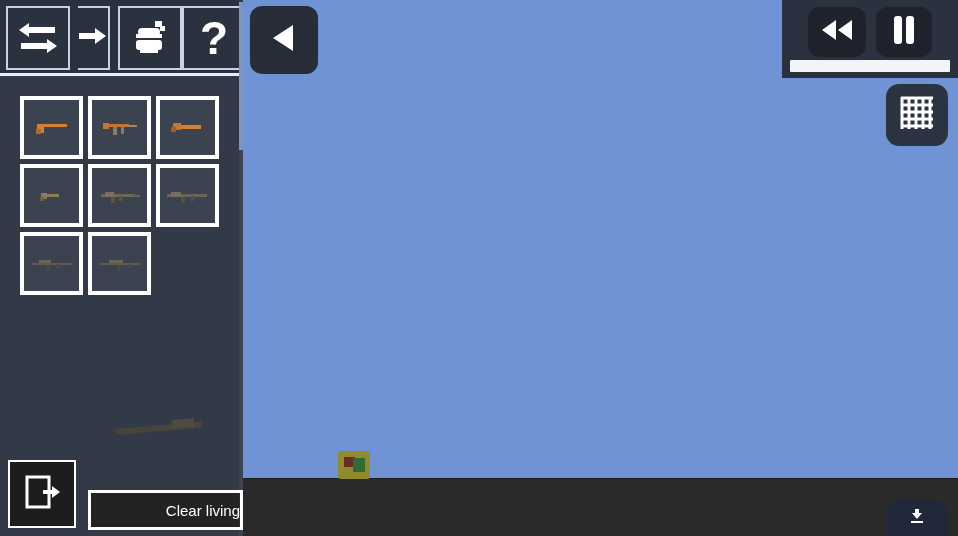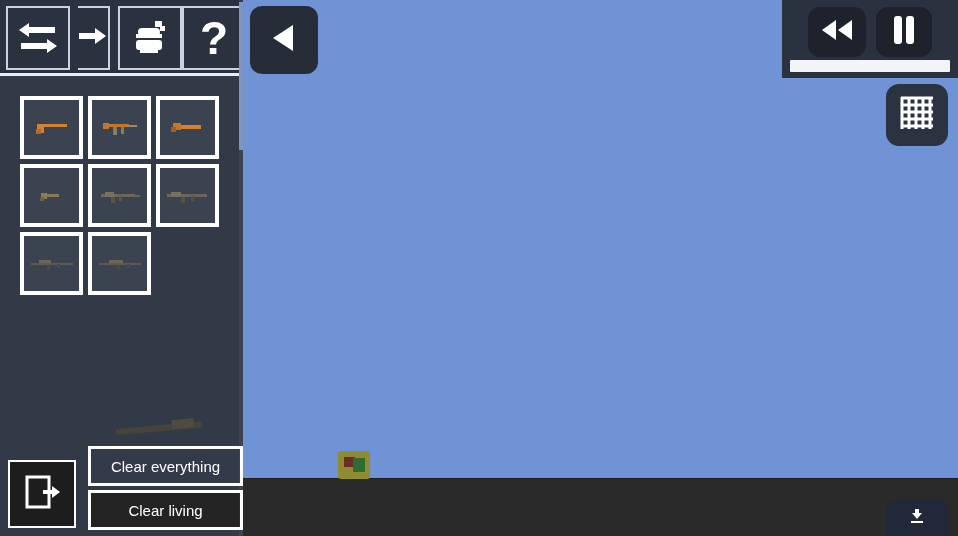--- a/index.html
+++ b/index.html
@@ -115,21 +115,21 @@
     width:155px;
   }
   .clear-btn {
     width:155px; height:40px;
     border:3px solid #ffffff;
     display:flex; align-items:center; justify-content:center;
     color:#ffffff; font-size:15px;
     font-family:"Liberation Sans", sans-serif;
   }
   .clear-btn.everything { background:#333a4a; margin-bottom:4px; }
-  .clear-btn.living     { background:#232323; }
+  .clear-btn.living     { background:#232323;justify-content:flex-end; }
 
   
   .round-btn {
     position:absolute;
     background:#262c38;
     border-radius:12px;
     display:flex; align-items:center; justify-content:center;
   }
   #back-btn { left:250px; top:6px; width:68px; height:68px; }
 
@@ -346,23 +346,20 @@
     <span>
       <svg width="40" height="40" viewBox="0 0 40 40">
         <rect x="5" y="5" width="22" height="30" fill="none" stroke="#ffffff" stroke-width="3"></rect>
         <rect x="21" y="18" width="12" height="4" fill="#ffffff"></rect>
         <polygon points="30,14 38,20 30,26" fill="#ffffff"></polygon>
       </svg>
     </span>
   </div>
 
   <div id="clear-stack">
-    <div class="clear-btn everything">
-      <span>Clear everything</span>
-    </div>
     <div class="clear-btn living">
       <span>Clear living</span>
     </div>
   </div>
 
   <div id="sidebar-scroll-track">
     <div id="sidebar-scroll-thumb"></div>
   </div>
 </div>
 

